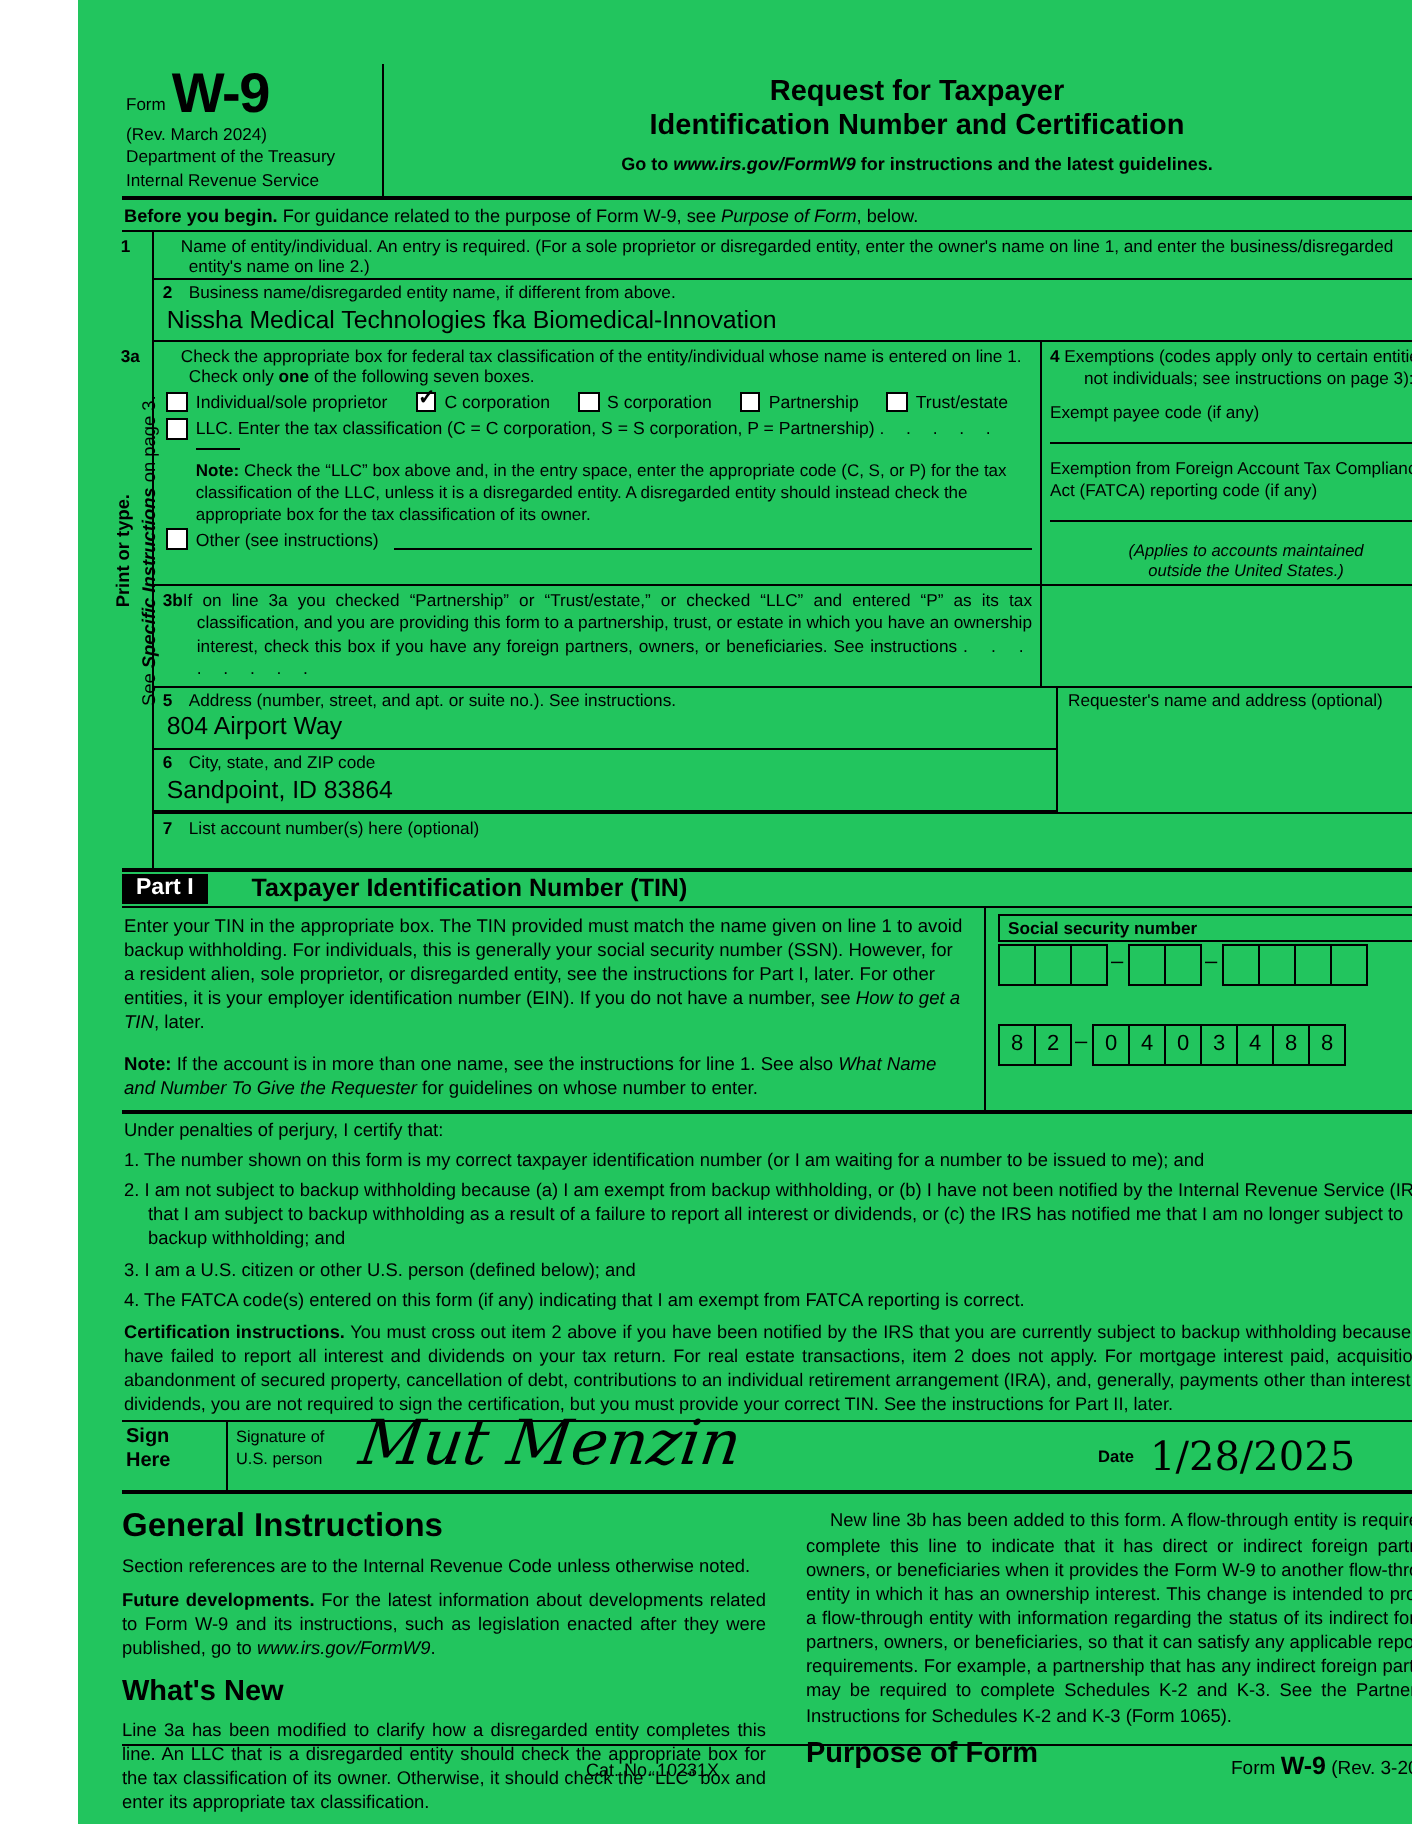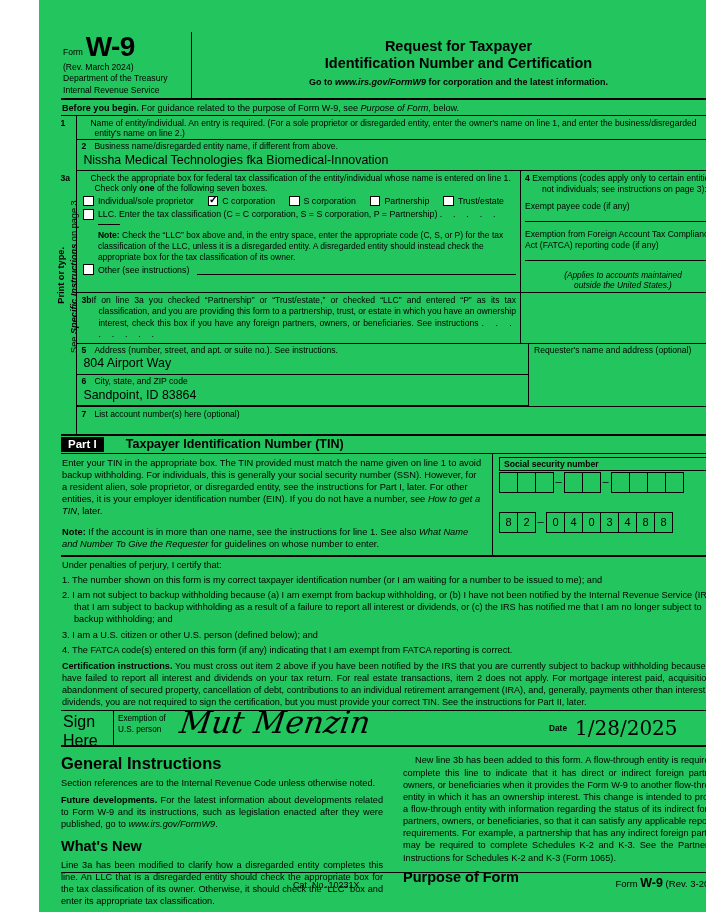--- a/index.html
+++ b/index.html
@@ -301,22 +301,22 @@
   
   .signrow {
     display: flex;
     align-items: stretch;
     border-top: 1.5px solid #000;
     border-bottom: 2.5px solid #000;
     height: 34px;
   }
   .signhere {
     width: 50px;
-    font-size: 16px;
-    font-weight: normal;
+    font-size: 10px;
+    font-weight: bold;
     line-height: 1.15;
     padding: 2px 0 0 2px;
     border-right: 1.2px solid #000;
   }
   .sigof {
     width: 60px;
     font-size: 8.2px;
     line-height: 1.25;
     padding: 3px 0 0 4px;
   }
@@ -401,21 +401,21 @@
         <span class="w9big">W-9</span>
       </div>
       <div class="hdr-sub">(Rev. March 2024)</div>
       <div class="hdr-sub">Department of the Treasury</div>
       <div class="hdr-sub">Internal Revenue Service</div>
     </div>
     <div class="hdr-center">
       <div class="title1">Request for Taxpayer</div>
       <div class="title2">Identification Number and Certification</div>
       <div class="goto">
-        <span>Go to </span><i>www.irs.gov/FormW9</i><span> for corporation and the latest information.</span>
+        <span>Go to </span><i>www.irs.gov/FormW9</i><span> for instructions and the latest guidelines.</span>
       </div>
     </div>
   </div>
 
   <div class="before">
     <b>Before you begin.</b><span> For guidance related to the purpose of Form W-9, see </span><i>Purpose of Form</i><span>, below.</span>
   </div>
 
   <div class="bodywrap">
 
@@ -610,21 +610,21 @@
       <b>Certification instructions.</b><span> You must cross out item 2 above if you have been notified by the IRS that you are currently subject to backup withholding because you have failed to report all interest and dividends on your tax return. For real estate transactions, item 2 does not apply. For mortgage interest paid, acquisition or abandonment of secured property, cancellation of debt, contributions to an individual retirement arrangement (IRA), and, generally, payments other than interest and dividends, you are not required to sign the certification, but you must provide your correct TIN. See the instructions for Part II, later.</span>
     </div>
   </div>
 
   <div class="signrow">
     <div class="signhere">
       <div>Sign</div>
       <div>Here</div>
     </div>
     <div class="sigof">
-      <div>Exemption of</div>
+      <div>Signature of</div>
       <div>U.S. person</div>
     </div>
     <div class="sigspace">
       <span class="sig">Mut Menzin</span>
     </div>
     <div class="datelbl">Date</div>
     <div class="dateval">1/28/2025</div>
   </div>
 
   <div class="instr">

